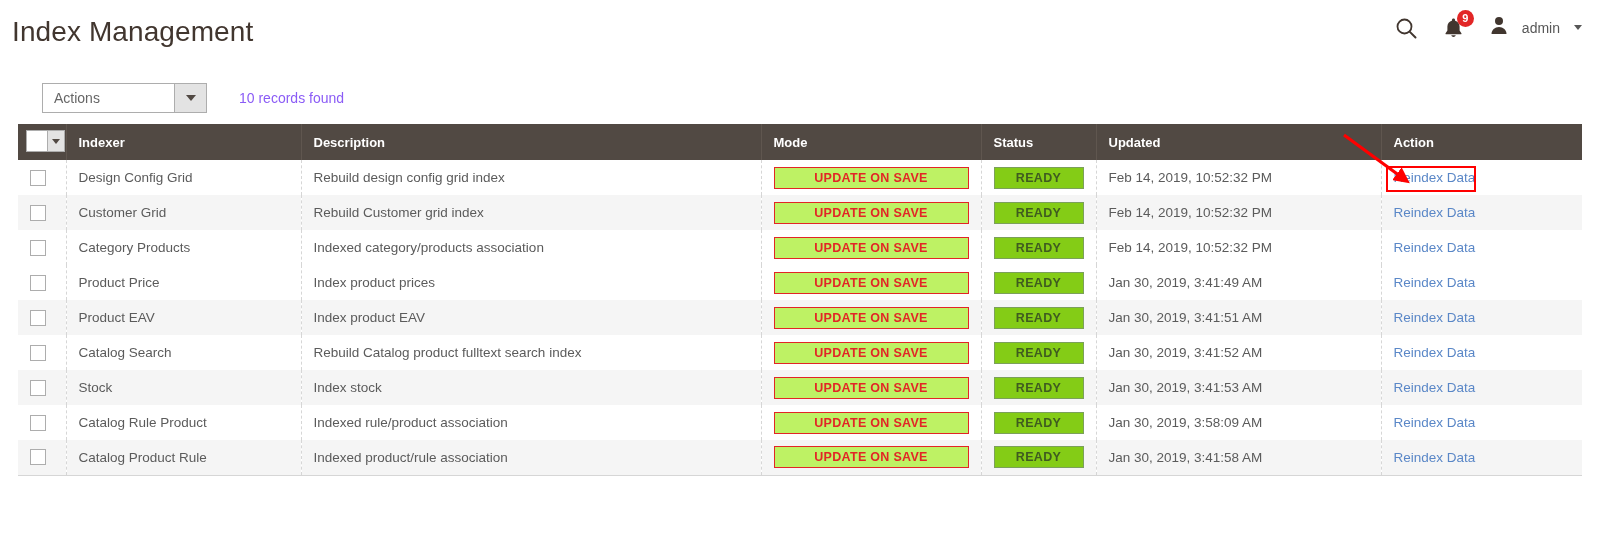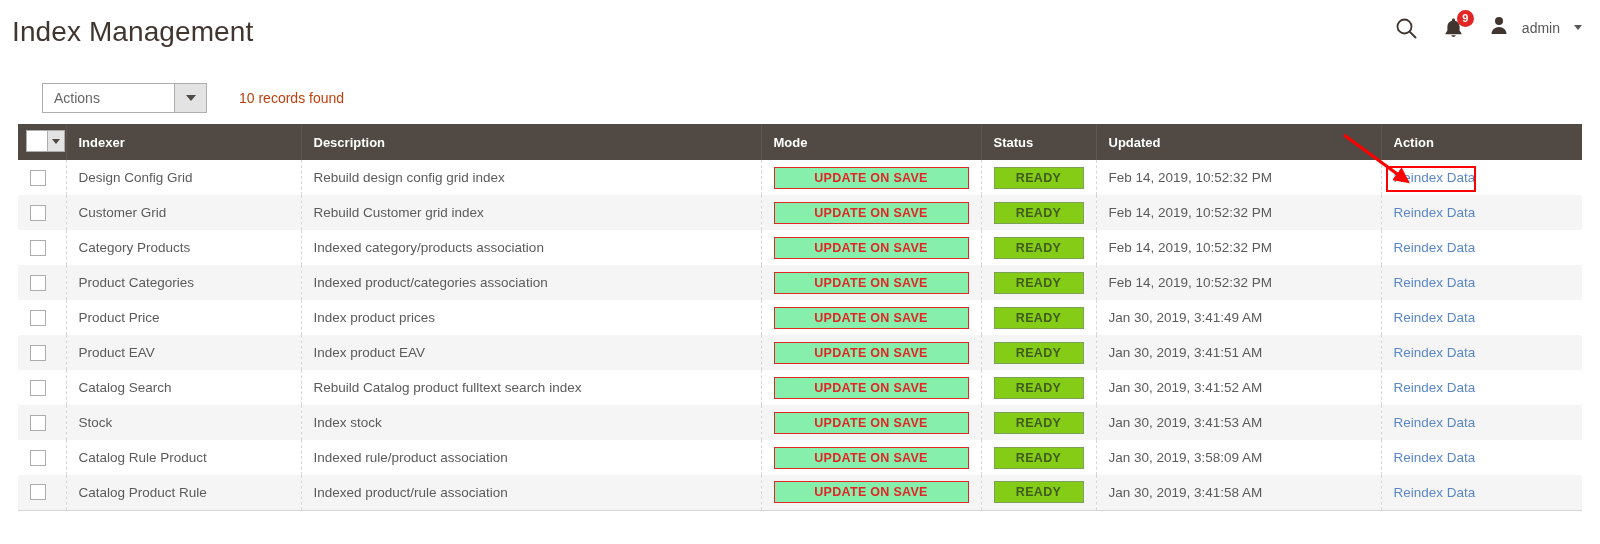--- a/index.html
+++ b/index.html
@@ -119,21 +119,21 @@
     width: 0;
     height: 0;
     border-left: 5px solid transparent;
     border-right: 5px solid transparent;
     border-top: 6px solid #514943;
     display: block;
   }
   .records-found {
     margin-left: 32px;
     font-size: 14px;
-    color: #c2410c;
+    color: #8b5cf6;
   }
 
   
   .grid-wrap {
     padding: 0 18px;
     box-sizing: border-box;
   }
   table.grid {
     border-collapse: collapse;
     width: 1564px;
@@ -235,21 +235,21 @@
     max-width: 205px;
     text-align: center;
     font-size: 12.5px;
     font-weight: bold;
     letter-spacing: 0.3px;
     padding: 3px 0;
     border-width: 1px;
     border-style: solid;
   }
   .badge-mode {
-    background: #86efac;
+    background: #bef264;
     border-color: #e22626;
     color: #e22626;
   }
   .badge-status {
     background: #84cc16;
     border-color: #7ba05b;
     color: #3f5b20;
     max-width: 100px;
   }
 
@@ -368,29 +368,20 @@
         </tr>
         <tr>
           <td class="td-check"><span class="row-check"></span></td>
           <td class="col-indexer">Category Products</td>
           <td class="col-desc">Indexed category/products association</td>
           <td class="col-mode cell-center"><span class="badge badge-mode">UPDATE ON SAVE</span></td>
           <td class="col-status cell-center"><span class="badge badge-status">READY</span></td>
           <td class="col-updated">Feb 14, 2019, 10:52:32 PM</td>
           <td class="col-action"><a class="reindex-link">Reindex Data</a></td>
         </tr>
-        <tr class="odd">
-          <td class="td-check"><span class="row-check"></span></td>
-          <td class="col-indexer">Product Categories</td>
-          <td class="col-desc">Indexed product/categories association</td>
-          <td class="col-mode cell-center"><span class="badge badge-mode">UPDATE ON SAVE</span></td>
-          <td class="col-status cell-center"><span class="badge badge-status">READY</span></td>
-          <td class="col-updated">Feb 14, 2019, 10:52:32 PM</td>
-          <td class="col-action"><a class="reindex-link">Reindex Data</a></td>
-        </tr>
         <tr>
           <td class="td-check"><span class="row-check"></span></td>
           <td class="col-indexer">Product Price</td>
           <td class="col-desc">Index product prices</td>
           <td class="col-mode cell-center"><span class="badge badge-mode">UPDATE ON SAVE</span></td>
           <td class="col-status cell-center"><span class="badge badge-status">READY</span></td>
           <td class="col-updated">Jan 30, 2019, 3:41:49 AM</td>
           <td class="col-action"><a class="reindex-link">Reindex Data</a></td>
         </tr>
         <tr class="odd">

